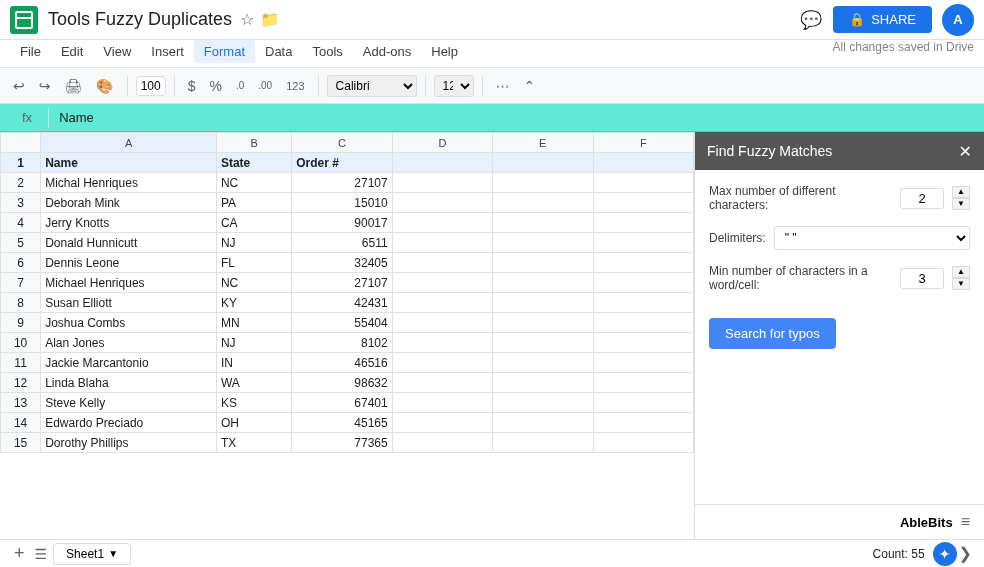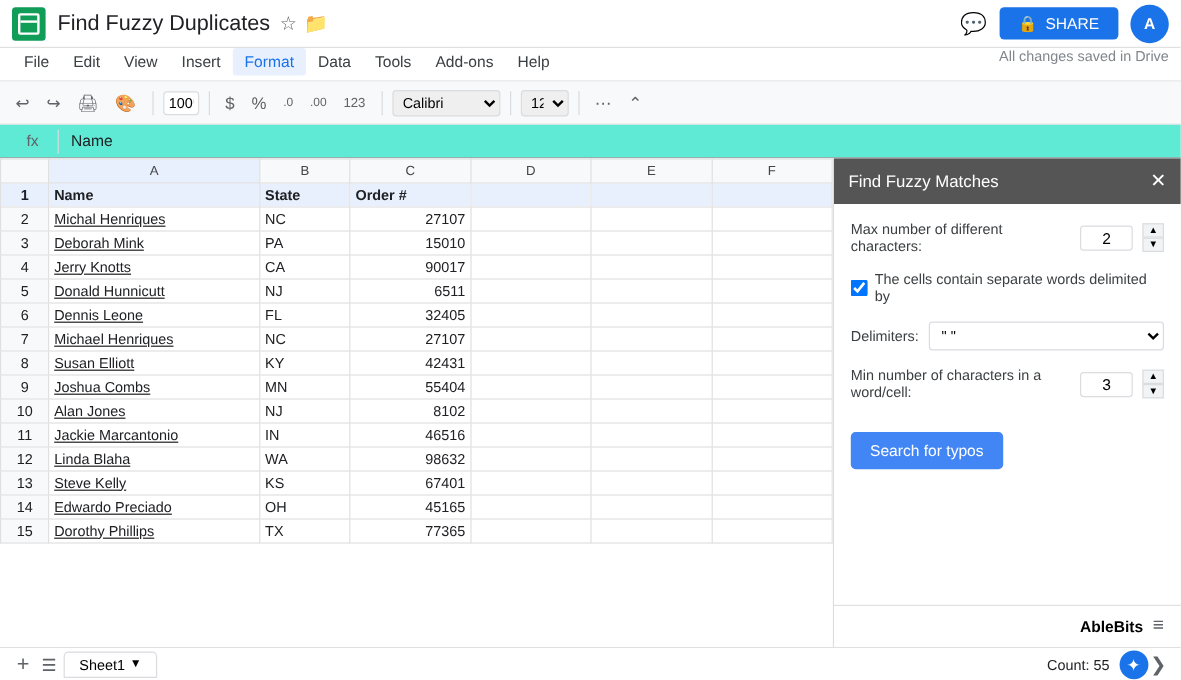--- a/index.html
+++ b/index.html
@@ -196,21 +196,21 @@
       color: #5f6368;
       font-size: 11px;
     }
     .header-row td {
       background: #e8f0fe;
       font-weight: bold;
       color: #202124;
     }
     .data-row:nth-child(odd) td:not(.row-num) { background: #fff; }
     .data-row:nth-child(even) td:not(.row-num) { background: #fff; }
-    .name-cell { color: #1155cc; text-decoration: underline; }
+    .name-cell { color: #1155cc; }
     .state-cell { color: #1155cc; }
     .order-cell { text-align: right; }
     .selected-col-header { background: #e8f0fe !important; }
 
     
     .bottom-bar {
       display: flex;
       align-items: center;
       background: #fff;
       border-top: 1px solid #e0e0e0;
@@ -362,21 +362,21 @@
       margin-left: 8px;
     }
   </style>
 </head>
 <body>
 
 <div class="title-bar">
   <div class="app-icon">
     <div class="app-icon-inner"></div>
   </div>
-  <span class="title-text">Find Fuzzy Duplicates</span>
+  <span class="title-text">Tools Fuzzy Duplicates</span>
   <div class="title-icons">
     <span class="star-icon">☆</span>
     <span class="folder-icon">📁</span>
   </div>
   <div class="header-right">
     <button class="comment-btn">💬</button>
     <button class="share-btn">
       <span>🔒</span>
       
       SHARE
@@ -597,24 +597,20 @@
       <div class="panel-row">
         <span class="panel-label">Max number of different characters:</span>
         <input class="panel-number-input" type="text" value="2" style="">
         <div class="spinner-btns">
           <button class="spinner-btn">▲</button>
           <button class="spinner-btn">▼</button>
         </div>
       </div>
 
       
-      <div class="checkbox-row">
-        <input type="checkbox" class="panel-checkbox" checked="" style="">
-        <span class="checkbox-label">The cells contain separate words delimited by</span>
-      </div>
 
       
       <div class="delimiters-row">
         <span class="delimiters-label">Delimiters:</span>
         <select class="delimiters-select">
           <option>" "</option>
         </select>
       </div>
 
       

